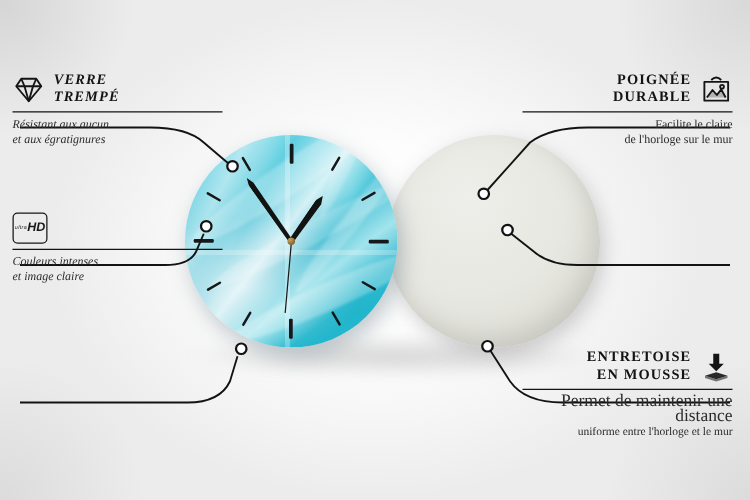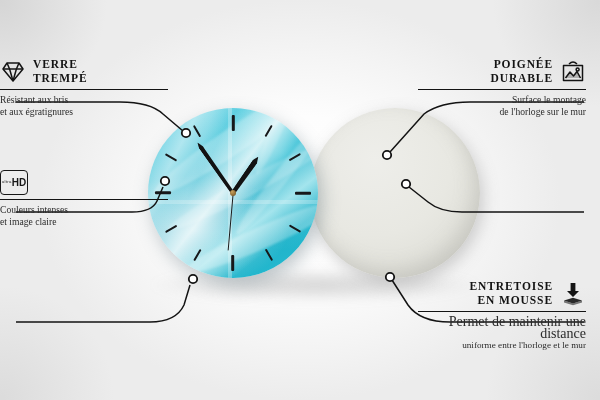--- a/index.html
+++ b/index.html
@@ -70,21 +70,21 @@
   .shadow-floor{
     position:absolute;left:150px;top:268px;width:330px;height:34px;border-radius:50%;
     background:radial-gradient(ellipse at 50% 50%,rgba(120,120,120,.30),rgba(120,120,120,0) 72%);
     filter:blur(5px);
   }
 
   
   .lines{position:absolute;left:0;top:0;width:600px;height:400px;pointer-events:none;}
 
   .callout{position:absolute;width:168px;}
-  .callout.left{left:0;text-align:left;}
+  .callout.left{left:10px;text-align:left;font-style:italic;}
   .callout.right{right:14px;text-align:right;}
 
   .co-head{display:flex;align-items:center;gap:7px;}
   .callout.right .co-head{flex-direction:row-reverse;align-items:flex-end;}
   .co-title{
     font-family:"Liberation Serif",serif;font-weight:bold;font-size:11.5px;line-height:13.5px;
     letter-spacing:.9px;color:#131313;text-transform:uppercase;
   }
   .co-rule{height:1.4px;background:#131313;margin:4px 0 4px 0;width:100%;}
   .co-sub{
@@ -181,21 +181,21 @@
             <path d="M7 4 L9.6 10 L13 22"></path>
             <path d="M19 4 L16.4 10 L13 22"></path>
         </g>
       </svg>
       <div>
         <div class="co-title">VERRE</div>
         <div class="co-title">TREMPÉ</div>
       </div>
     </div>
     <div class="co-rule"></div>
-    <div class="co-sub">Résistant aux bris</div>
+    <div class="co-sub">Résistant aux aucun</div>
     <div class="co-sub">et aux égratignures</div>
   </div>
 
   <div class="callout left" style="top:170px;">
     <div class="co-head">
       <div class="ico hd-badge">
         <span class="u">ultra</span>
         <span class="h">HD</span>
       </div>
     </div>
@@ -215,21 +215,21 @@
           <path d="M5.5 19 L10 13 L13.5 17 L17 12.5 L20.5 19"></path>
           <circle cx="17.6" cy="10.4" r="1.5"></circle>
         </g>
       </svg>
       <div>
         <div class="co-title">POIGNÉE</div>
         <div class="co-title">DURABLE</div>
       </div>
     </div>
     <div class="co-rule"></div>
-    <div class="co-sub">Surface le montage</div>
+    <div class="co-sub">Facilite le claire</div>
     <div class="co-sub">de l'horloge sur le mur</div>
   </div>
 
 
   <div class="callout right" style="top:280px;">
     <div class="co-head">
       <svg class="ico" viewBox="0 0 26 26">
         <g fill="#141414">
           <path d="M10.6 2 H15.4 V10 H19 L13 16 L7 10 H10.6 Z"></path>
           <path d="M13 16.8 L22 19.6 L13 22.4 L4 19.6 Z" opacity=".9"></path>

